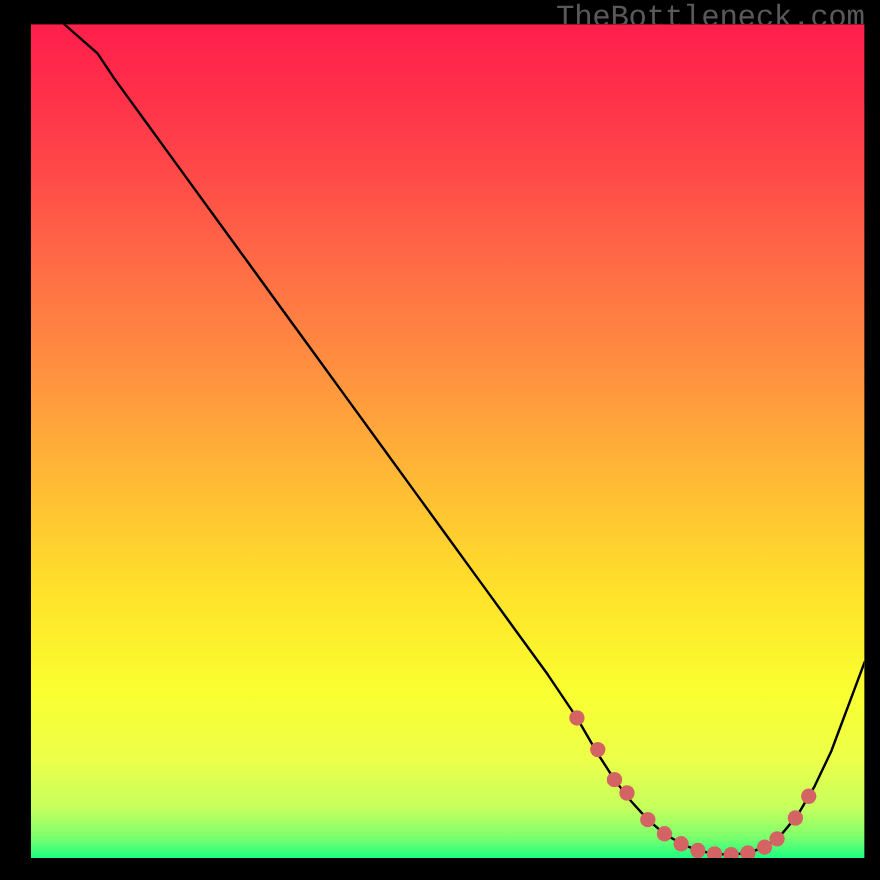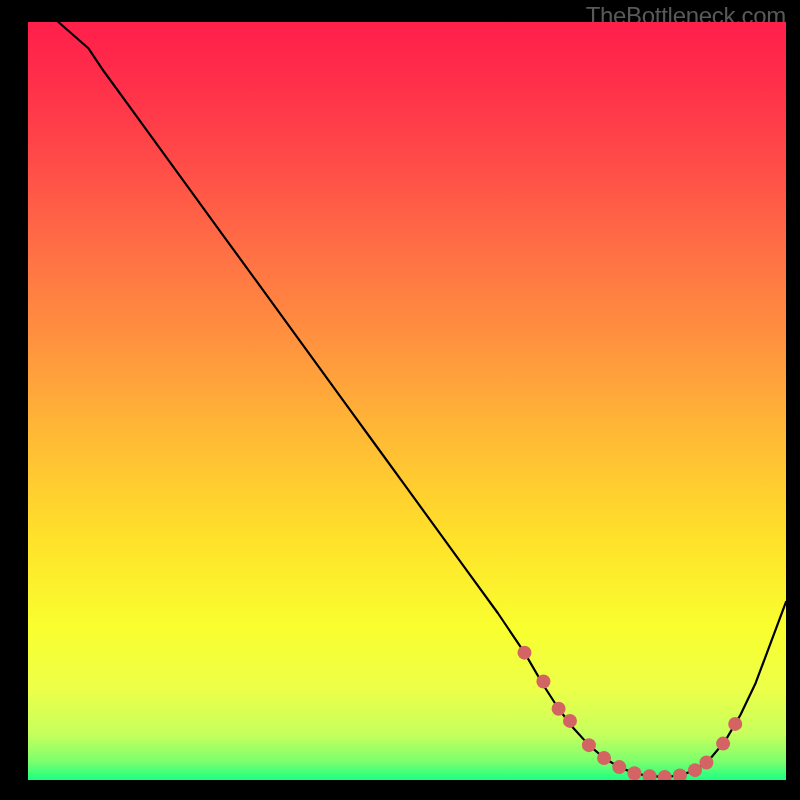--- a/index.html
+++ b/index.html
@@ -16,22 +16,22 @@
     left: 28px;
     top: 22px;
     width: 758px;
     height: 758px;
     background: #000;
   }
   .watermark {
     position: absolute;
     top: 2px;
     right: 14px;
-    font-family: Liberation Sans, sans-serif;
-    font-size: 24px;
+    font-family: Liberation Mono, monospace;
+    font-size: 28px;
     font-weight: 500;
     color: #58595b;
     letter-spacing: -0.3px;
   }
   svg {
     display: block;
   }
 </style>
 </head>
 <body>

